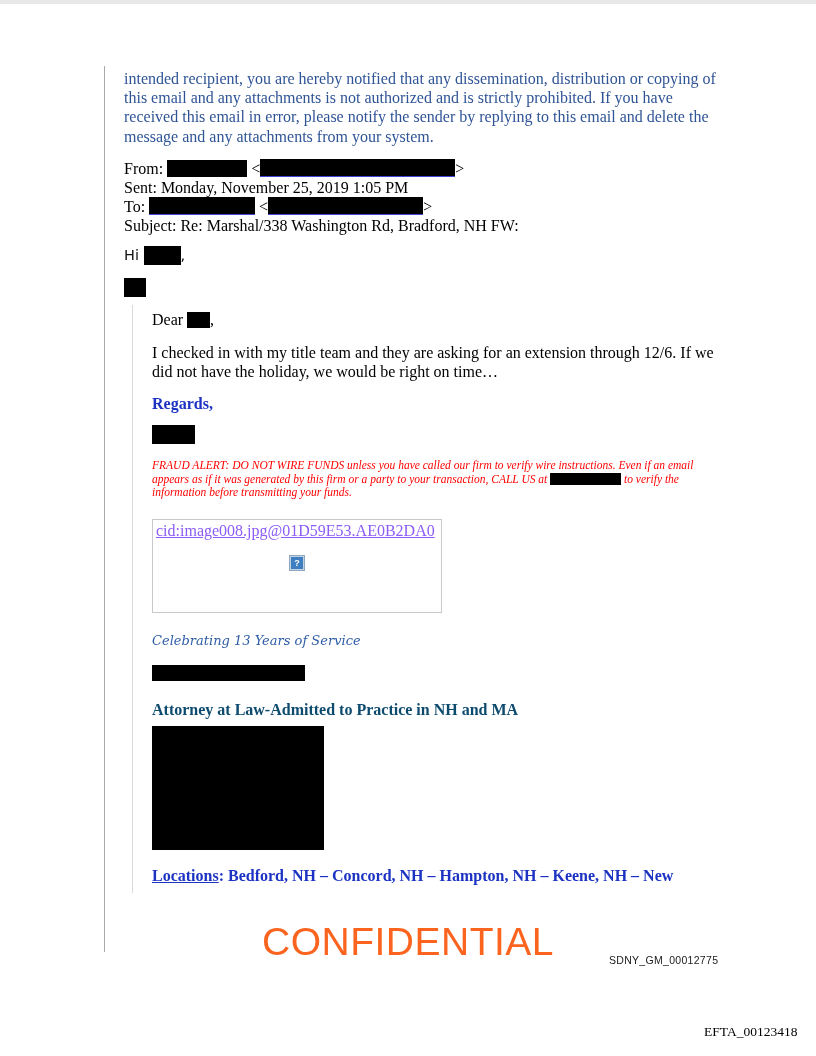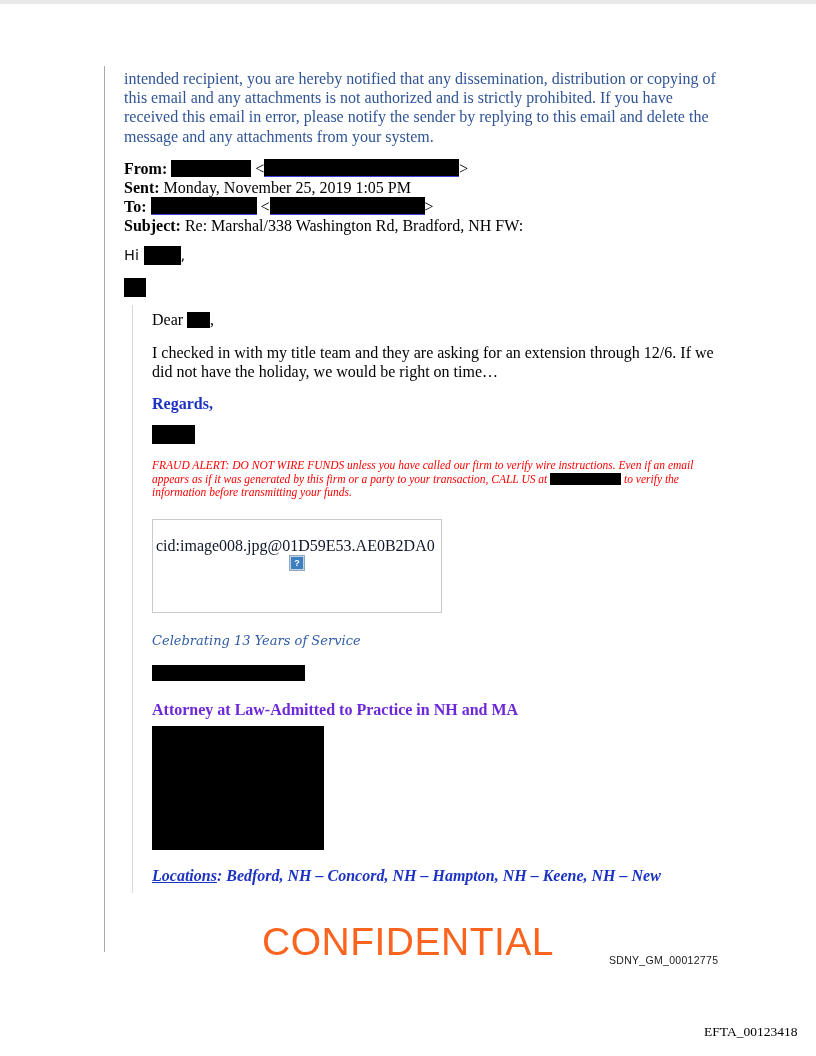--- a/index.html
+++ b/index.html
@@ -10,21 +10,21 @@
   }
   
   .outer-quote {
     position:absolute; left:104px; top:62px; width:620px; height:886px;
     border-left:1.5px solid #a9a9a9; padding:1px 0 0 19px; box-sizing:border-box;
   }
   .serif16 { font-size:16px; line-height:19.2px; color:#000; }
   .pre { white-space:pre-line; }
   .disclaimer { margin:2px 0 0 0; font-size:16px; line-height:19.2px; color:#2F5496; }
   .headers { margin:13px 0 0 0; }
-  .hdr-row b { font-weight:bold; }
+  .hdr-row b { font-weight:normal; }
   .redact { display:inline-block; background:#000; vertical-align:-3px; }
   .link-hint { border-bottom:1.5px solid #4343d9; }
   
   .sans-reply { font-family:"DejaVu Sans","Liberation Sans",sans-serif; font-size:14.5px; line-height:19px; color:#111; }
   .hi-line { margin:10px 0 0 0; }
   .reply-body { margin:13px 0 0 0; }
   .sig-red { margin:13px 0 0 0; }
   .on-mon { margin:16px 0 0 0; }
   
   .inner-quote {
@@ -36,35 +36,35 @@
   .q-sig { margin:12px 0 0 0; }
   .fraud {
     margin:14px 0 0 0; width:556px;
     font-size:11.5px; line-height:13.5px; font-weight:normal; font-style:italic; color:#FF0000;
   }
   .fraud .redact { vertical-align:-2px; }
   .img-box {
     margin:19px 0 0 0; width:288px; height:92px; border:1px solid #c9c9c9;
     box-sizing:content-box; position:relative;
   }
-  .cid-text { position:absolute; left:3px; top:16px; font-size:16px; line-height:20px; color:#0f172a; }
+  .cid-text { position:absolute; left:3px; top:1px; font-size:16px; line-height:20px; color:#8b5cf6;text-decoration:underline; }
   .broken-icon {
     position:absolute; left:137px; top:36px; width:12px; height:12px;
     background:#3D7FC1; border:1px solid #c2d2e2; outline:1px solid #8fa8c0;
     color:#fff; font-family:"Liberation Sans",sans-serif; font-size:9px; font-weight:bold;
     text-align:center; line-height:12px;
   }
   .tagline {
     margin:16px 0 0 0; font-style:italic; font-size:13px; line-height:24px; color:#2E5CA6;
     font-family:"DejaVu Serif","Liberation Serif",serif;
   }
   .firm-red { margin:11px 0 0 0; }
-  .attorney { margin:18px 0 0 0; font-weight:bold; font-size:16px; line-height:19.2px; color:#6d28d9; }
+  .attorney { margin:18px 0 0 0; font-weight:bold; font-size:16px; line-height:19.2px; color:#0c4a6e; }
   .big-block { margin:7px 0 0 0; }
-  .locations { margin:15px 0 0 0; font-weight:bold; font-size:16px; line-height:19.2px; color:#1B32C3;font-style:italic; }
+  .locations { margin:15px 0 0 0; font-weight:bold; font-size:16px; line-height:19.2px; color:#1B32C3; }
   .locations .u { text-decoration:underline; }
   
   .confidential {
     position:absolute; left:262px; top:918px;
     font-family:"Liberation Sans",sans-serif; font-size:39px; line-height:39px;
     color:#FA641E; letter-spacing:0.5px;
   }
   .bates-sdny {
     position:absolute; left:609px; top:950px;
     font-family:"Liberation Sans",sans-serif; font-size:10.5px; color:#1a1a1a; letter-spacing:0.3px;

